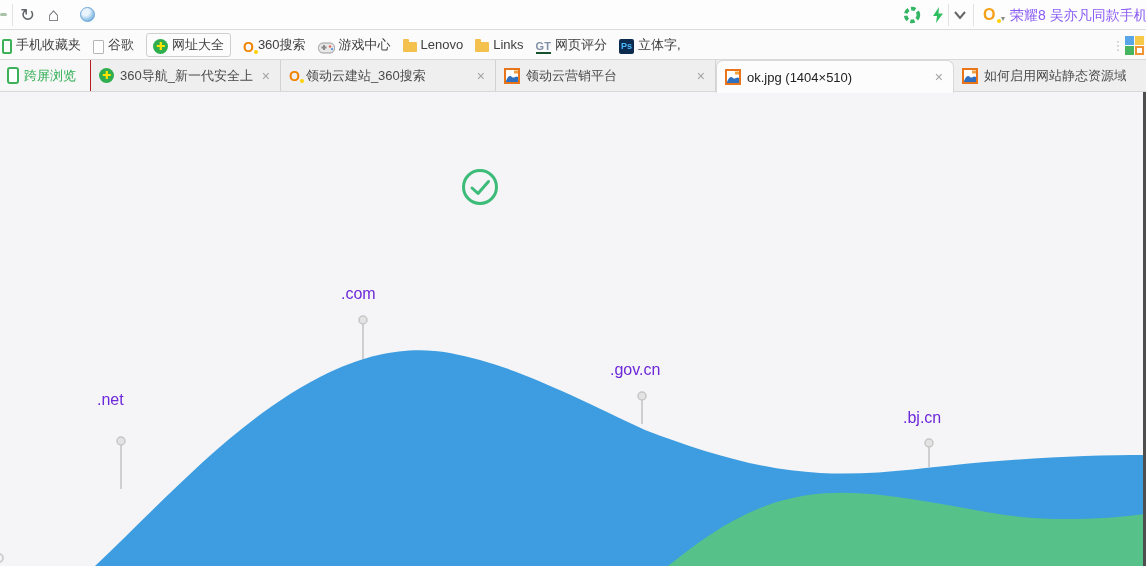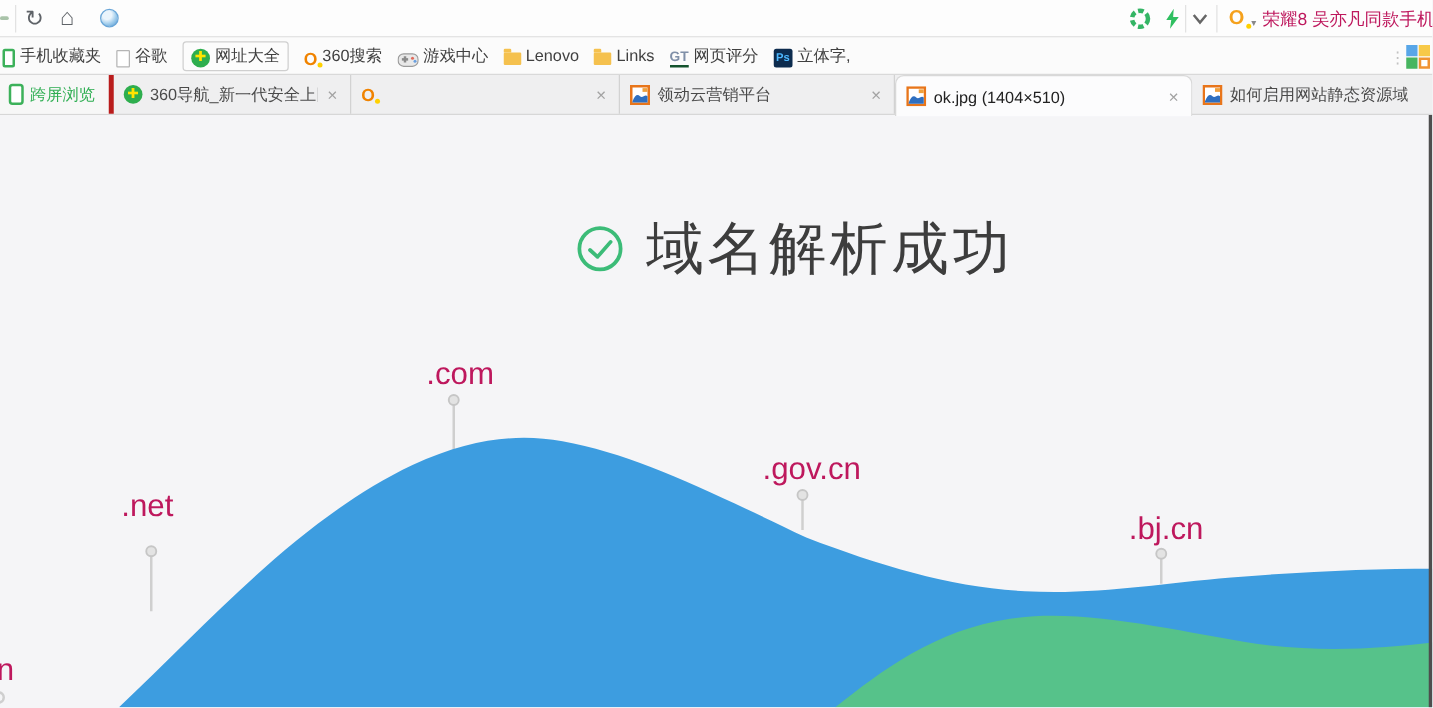--- a/index.html
+++ b/index.html
@@ -16,21 +16,21 @@
                background:radial-gradient(circle at 35% 30%, #eaf4fc 0 30%, #9ecbeb 60%, #4f93cc 100%);
                border:1px solid #6aa6d8; }
   .url-text { position:absolute; left:102px; top:0; height:30px; line-height:30px; font-size:15px; color:#9a9a9a; white-space:nowrap; }
   .url-text .dark { color:#3c3c3c; }
   .smudge { filter:blur(2px); color:#6b6b6b; letter-spacing:1px; }
   .addr-ico { position:absolute; top:6px; width:18px; height:18px; cursor:pointer; }
   .chev { position:absolute; top:9px; width:14px; height:12px; cursor:pointer; }
   .se-logo { position:absolute; left:983px; top:6px; font-weight:bold; font-size:16px; color:#f5a11c; cursor:pointer; }
   .se-dot { position:absolute; left:997px; top:19px; width:4px; height:4px; background:#ffd100; border-radius:50%; }
   .se-caret { position:absolute; left:1001px; top:14px; font-size:8px; color:#888; }
-  .se-text { position:absolute; left:1010px; top:0; height:30px; line-height:30px; font-size:14px; color:#be185d;
+  .se-text { position:absolute; left:1010px; top:0; height:30px; line-height:30px; font-size:14px; color:#8b5cf6;
              white-space:nowrap; width:136px; overflow:hidden; cursor:text; }
 
   
   .bookmarks { position:absolute; top:30px; left:0; width:1146px; height:30px;
                background:#fbfbfb; border-bottom:1px solid #d9d9d9; display:flex; align-items:center;
                padding-left:2px; gap:12px; }
   .bm { display:flex; align-items:flex-end; gap:4px; font-size:13px; color:#404040; white-space:nowrap; cursor:pointer; }
   .bm.boxed { border:1px solid #cfcfcf; border-radius:3px; padding:2px 6px; background:#fcfcfc; }
   .ic-phone { width:10px; height:15px; border:2px solid #3cb15a; border-radius:2px; background:#fff; }
   .ic-page { width:11px; height:14px; border:1px solid #b5b5b5; background:#fff; border-radius:1px; }
@@ -47,36 +47,36 @@
   .dots3 { color:#c2c2c2; font-size:13px; letter-spacing:0; line-height:9px; width:14px; text-align:center; cursor:pointer; }
   .gridico { width:19px; height:19px; display:grid; grid-template-columns:9px 9px; grid-template-rows:9px 9px; gap:1px; margin-right:2px; cursor:pointer; }
   .gridico i { display:block; }
   .g-blue { background:#58a6e8; } .g-yellow { background:#f7c948; }
   .g-green { background:#47b560; } .g-orange { background:#fff; border:2px solid #f09332; }
 
   
   .tabbar { position:absolute; top:60px; left:0; width:1146px; height:32px; background:#efeff0;
             border-bottom:1px solid #d7d7d7; display:flex; align-items:stretch; }
   .sidebtn { width:91px; display:flex; align-items:center; gap:5px; padding-left:7px;
-             color:#2fae53; font-size:13px; border-right:4px solid #b91c1c; cursor:pointer; background:#f7f7f7; }
+             color:#2fae53; font-size:13px; border-right:1px solid #b91c1c; cursor:pointer; background:#f7f7f7; }
   .ic-xphone { width:12px; height:17px; border:2px solid #3cb15a; border-radius:3px; background:#fff; }
   .tab { display:flex; align-items:center; gap:6px; padding:0 8px; font-size:13px; color:#4a4a4a;
          border-right:1px solid #d2d2d2; overflow:hidden; white-space:nowrap; cursor:pointer; position:relative; }
   .tab .title { overflow:hidden; text-overflow:clip; flex:1 1 auto; }
   .tab .close { color:#a3a3a3; font-size:14px; margin-left:auto; padding:0 2px; flex:0 0 auto; }
   .tab.active { background:#fcfcfd; border-radius:7px 7px 0 0; border:1px solid #d8d8d8; border-bottom:none;
                 height:33px; z-index:2; color:#222; }
   .ic-ld { width:16px; height:16px; flex:0 0 auto; }
 
   
   .content { position:absolute; top:92px; left:0; width:1146px; height:474px; background:#f5f5f7; overflow:hidden; }
   .hero { position:absolute; left:461px; top:76px; display:flex; align-items:center; gap:18px; }
   .hero-title { font-size:46px; color:#3d3d3d; letter-spacing:3px; white-space:nowrap; }
   .waves { position:absolute; left:0; top:0; width:1146px; height:474px; }
-  .wlabel { position:absolute; font-size:25px; color:#be185d; white-space:nowrap; }
+  .wlabel { position:absolute; font-size:16px; color:#6d28d9; white-space:nowrap; }
   .frag-circle { position:absolute; left:-6px; top:461px; width:10px; height:10px; border:2px solid #cfcfcf; border-radius:50%; }
   .scroll-strip { position:absolute; right:0; top:0; width:3px; height:474px; background:#4e4e4e; cursor:pointer; }
 </style>
 </head>
 <body>
 
 <div class="addrbar">
   <div class="nav-frag"></div>
   <div class="vdiv" style="left:12px"></div>
   <div class="tool-glyph" style="left:20px">↻</div>
@@ -161,20 +161,21 @@
   </div>
 
   <div class="tab" style="width:190px">
     <span class="ic-360" style="flex:0 0 auto">✚</span>
     <span class="title">360导航_新一代安全上网导航</span>
     <span class="close">×</span>
   </div>
 
   <div class="tab" style="width:215px">
     <span class="ic-o" style="flex:0 0 auto">O</span>
+    <span class="title">领动云建站_360搜索</span>
     <span class="close">×</span>
   </div>
 
   <div class="tab" style="width:220px">
     <svg class="ic-ld" viewBox="0 0 16 16">
       <rect x="1" y="1" width="14" height="14" fill="#fff" stroke="#e8751a" stroke-width="2"></rect>
       <rect x="10" y="2.5" width="4" height="3" fill="#f0a03c"></rect>
       <path d="M2 13 C4 8, 6 7, 8 9 C10 11, 12 7, 14 9 L14 14 L2 14 Z" fill="#2f6fc0"></path>
     </svg>
     <span class="title">领动云营销平台</span>
@@ -201,21 +202,20 @@
   </div>
 </div>
 
 <div class="content">
 
   <div class="hero">
     <svg width="38" height="38" viewBox="0 0 38 38">
       <circle cx="19" cy="19" r="16.5" fill="none" stroke="#3cbc78" stroke-width="3"></circle>
       <polyline points="11,20 17,25.5 27.5,13.5" fill="none" stroke="#3cbc78" stroke-width="3" stroke-linecap="round" stroke-linejoin="round"></polyline>
     </svg>
-    <div class="hero-title">域名解析成功</div>
   </div>
 
   <svg class="waves" viewBox="0 0 1146 474">
 
     <g stroke="#cfcfcf" stroke-width="2">
       <line x1="121" y1="353" x2="121" y2="397"></line>
       <line x1="363" y1="232" x2="363" y2="268"></line>
       <line x1="642" y1="308" x2="642" y2="332"></line>
       <line x1="929" y1="355" x2="929" y2="375"></line>
     </g>

